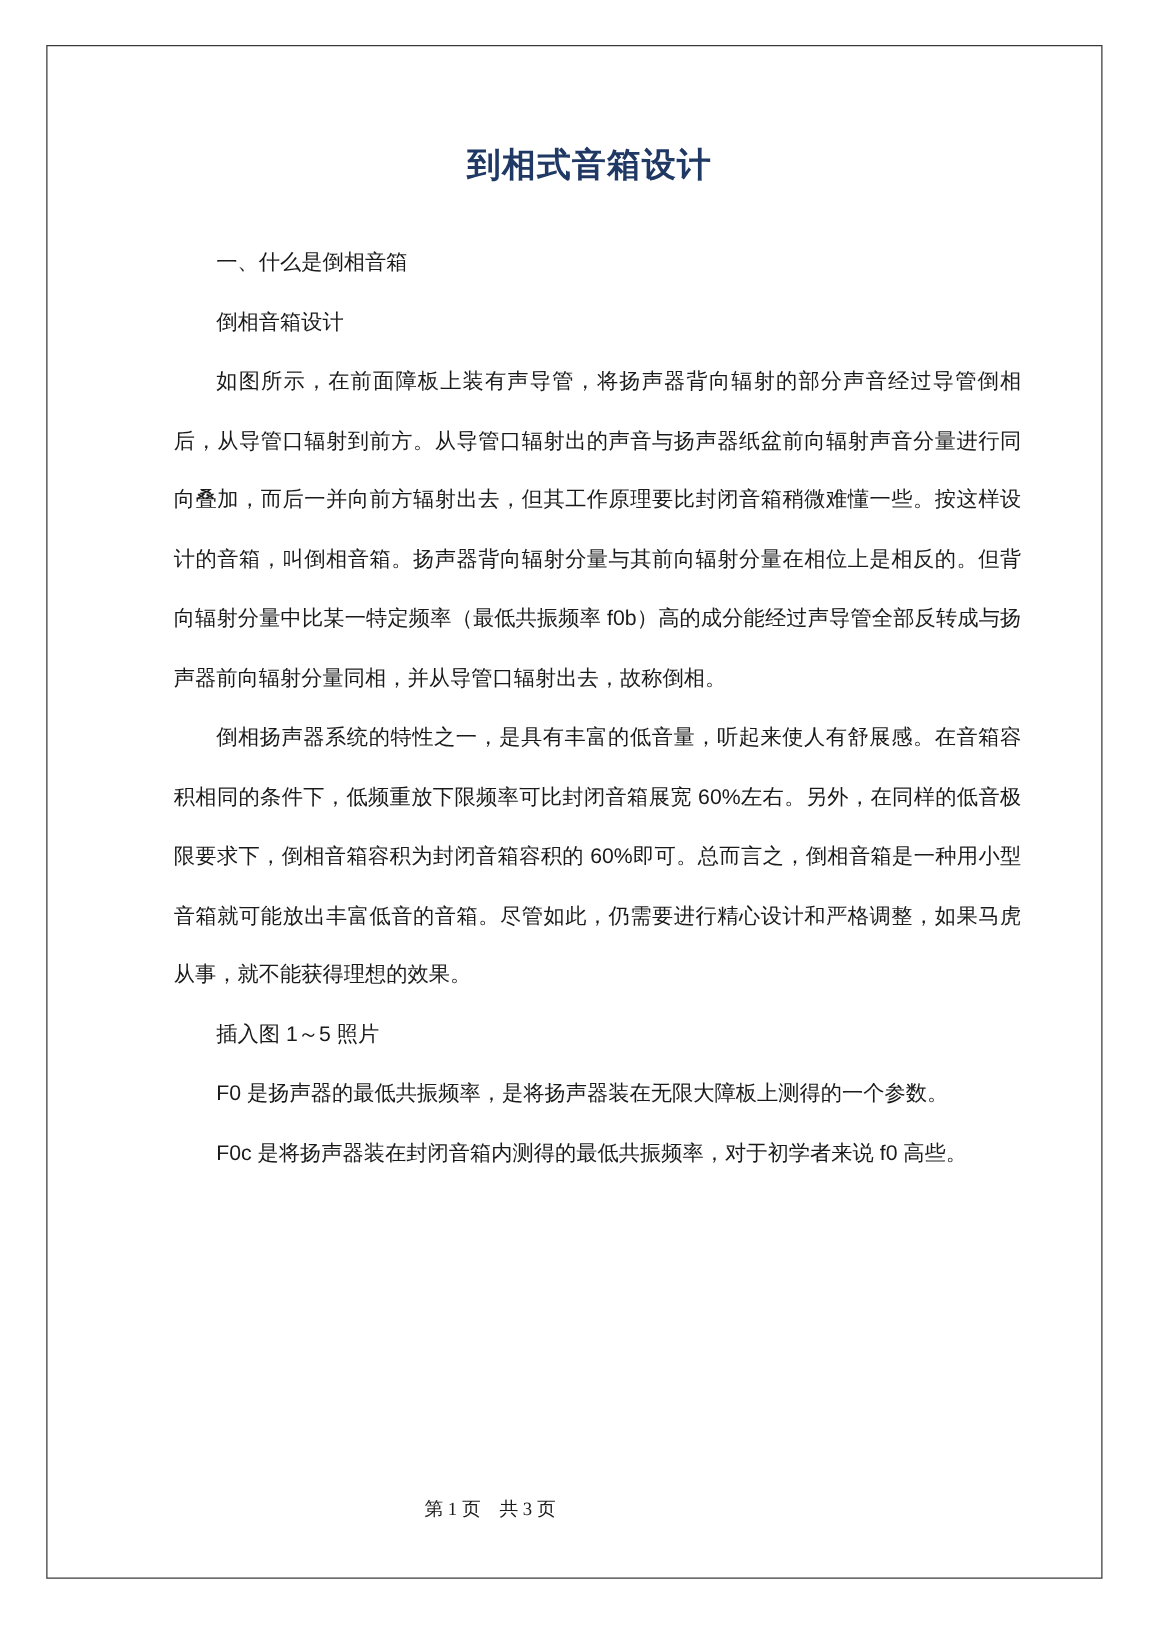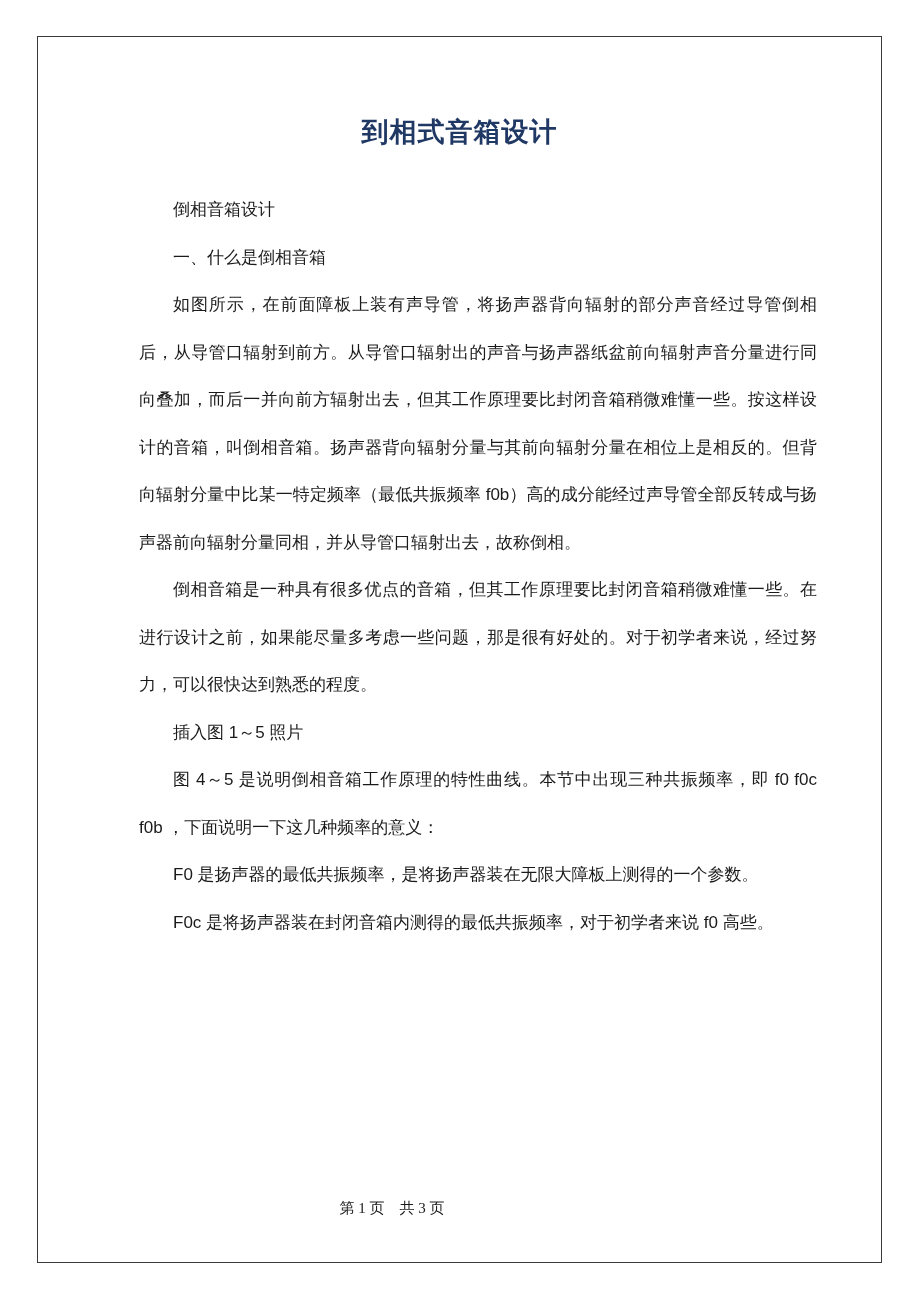--- a/index.html
+++ b/index.html
@@ -30,20 +30,21 @@
     left: 37px;
     top: 112px;
     width: 845px;
     margin: 0;
     text-align: center;
     font-size: 27px;
     line-height: 40px;
     font-weight: bold;
     letter-spacing: 1px;
     color: var(--title-color, #1F3864);
+    padding-left: 12px;
   }
   .content {
     position: absolute;
     left: 139px;
     top: 186px;
     width: 678px;
     color: var(--body-color, #1a1a1a);
     font-size: 17px;
     line-height: 47.5px;
     text-align: justify;
@@ -68,25 +69,24 @@
 </head>
 <body>
 
 <div class="page">
 
   <div class="frame"></div>
 
   <h1 class="title">到相式音箱设计</h1>
 
   <div class="content">
+    <p>一、什么是倒相音箱</p>
     <p>倒相音箱设计</p>
-    <p>一、什么是倒相音箱</p>
     <p>如图所示，在前面障板上装有声导管，将扬声器背向辐射的部分声音经过导管倒相后，从导管口辐射到前方。从导管口辐射出的声音与扬声器纸盆前向辐射声音分量进行同向叠加，而后一并向前方辐射出去，但其工作原理要比封闭音箱稍微难懂一些。按这样设计的音箱，叫倒相音箱。扬声器背向辐射分量与其前向辐射分量在相位上是相反的。但背向辐射分量中比某一特定频率（最低共振频率 f0b）高的成分能经过声导管全部反转成与扬声器前向辐射分量同相，并从导管口辐射出去，故称倒相。</p>
-    <p>倒相音箱是一种具有很多优点的音箱，但其工作原理要比封闭音箱稍微难懂一些。在进行设计之前，如果能尽量多考虑一些问题，那是很有好处的。对于初学者来说，经过努力，可以很快达到熟悉的程度。</p>
+    <p>倒相扬声器系统的特性之一，是具有丰富的低音量，听起来使人有舒展感。在音箱容积相同的条件下，低频重放下限频率可比封闭音箱展宽 60%左右。另外，在同样的低音极限要求下，倒相音箱容积为封闭音箱容积的 60%即可。总而言之，倒相音箱是一种用小型音箱就可能放出丰富低音的音箱。尽管如此，仍需要进行精心设计和严格调整，如果马虎从事，就不能获得理想的效果。</p>
     <p>插入图 1～5 照片</p>
-    <p>图 4～5 是说明倒相音箱工作原理的特性曲线。本节中出现三种共振频率，即 f0 f0c f0b ，下面说明一下这几种频率的意义：</p>
     <p>F0 是扬声器的最低共振频率，是将扬声器装在无限大障板上测得的一个参数。</p>
     <p>F0c 是将扬声器装在封闭音箱内测得的最低共振频率，对于初学者来说 f0 高些。</p>
   </div>
 
   <div class="footer">第 1 页　共 3 页</div>
 
 </div>
 
 </body></html>

